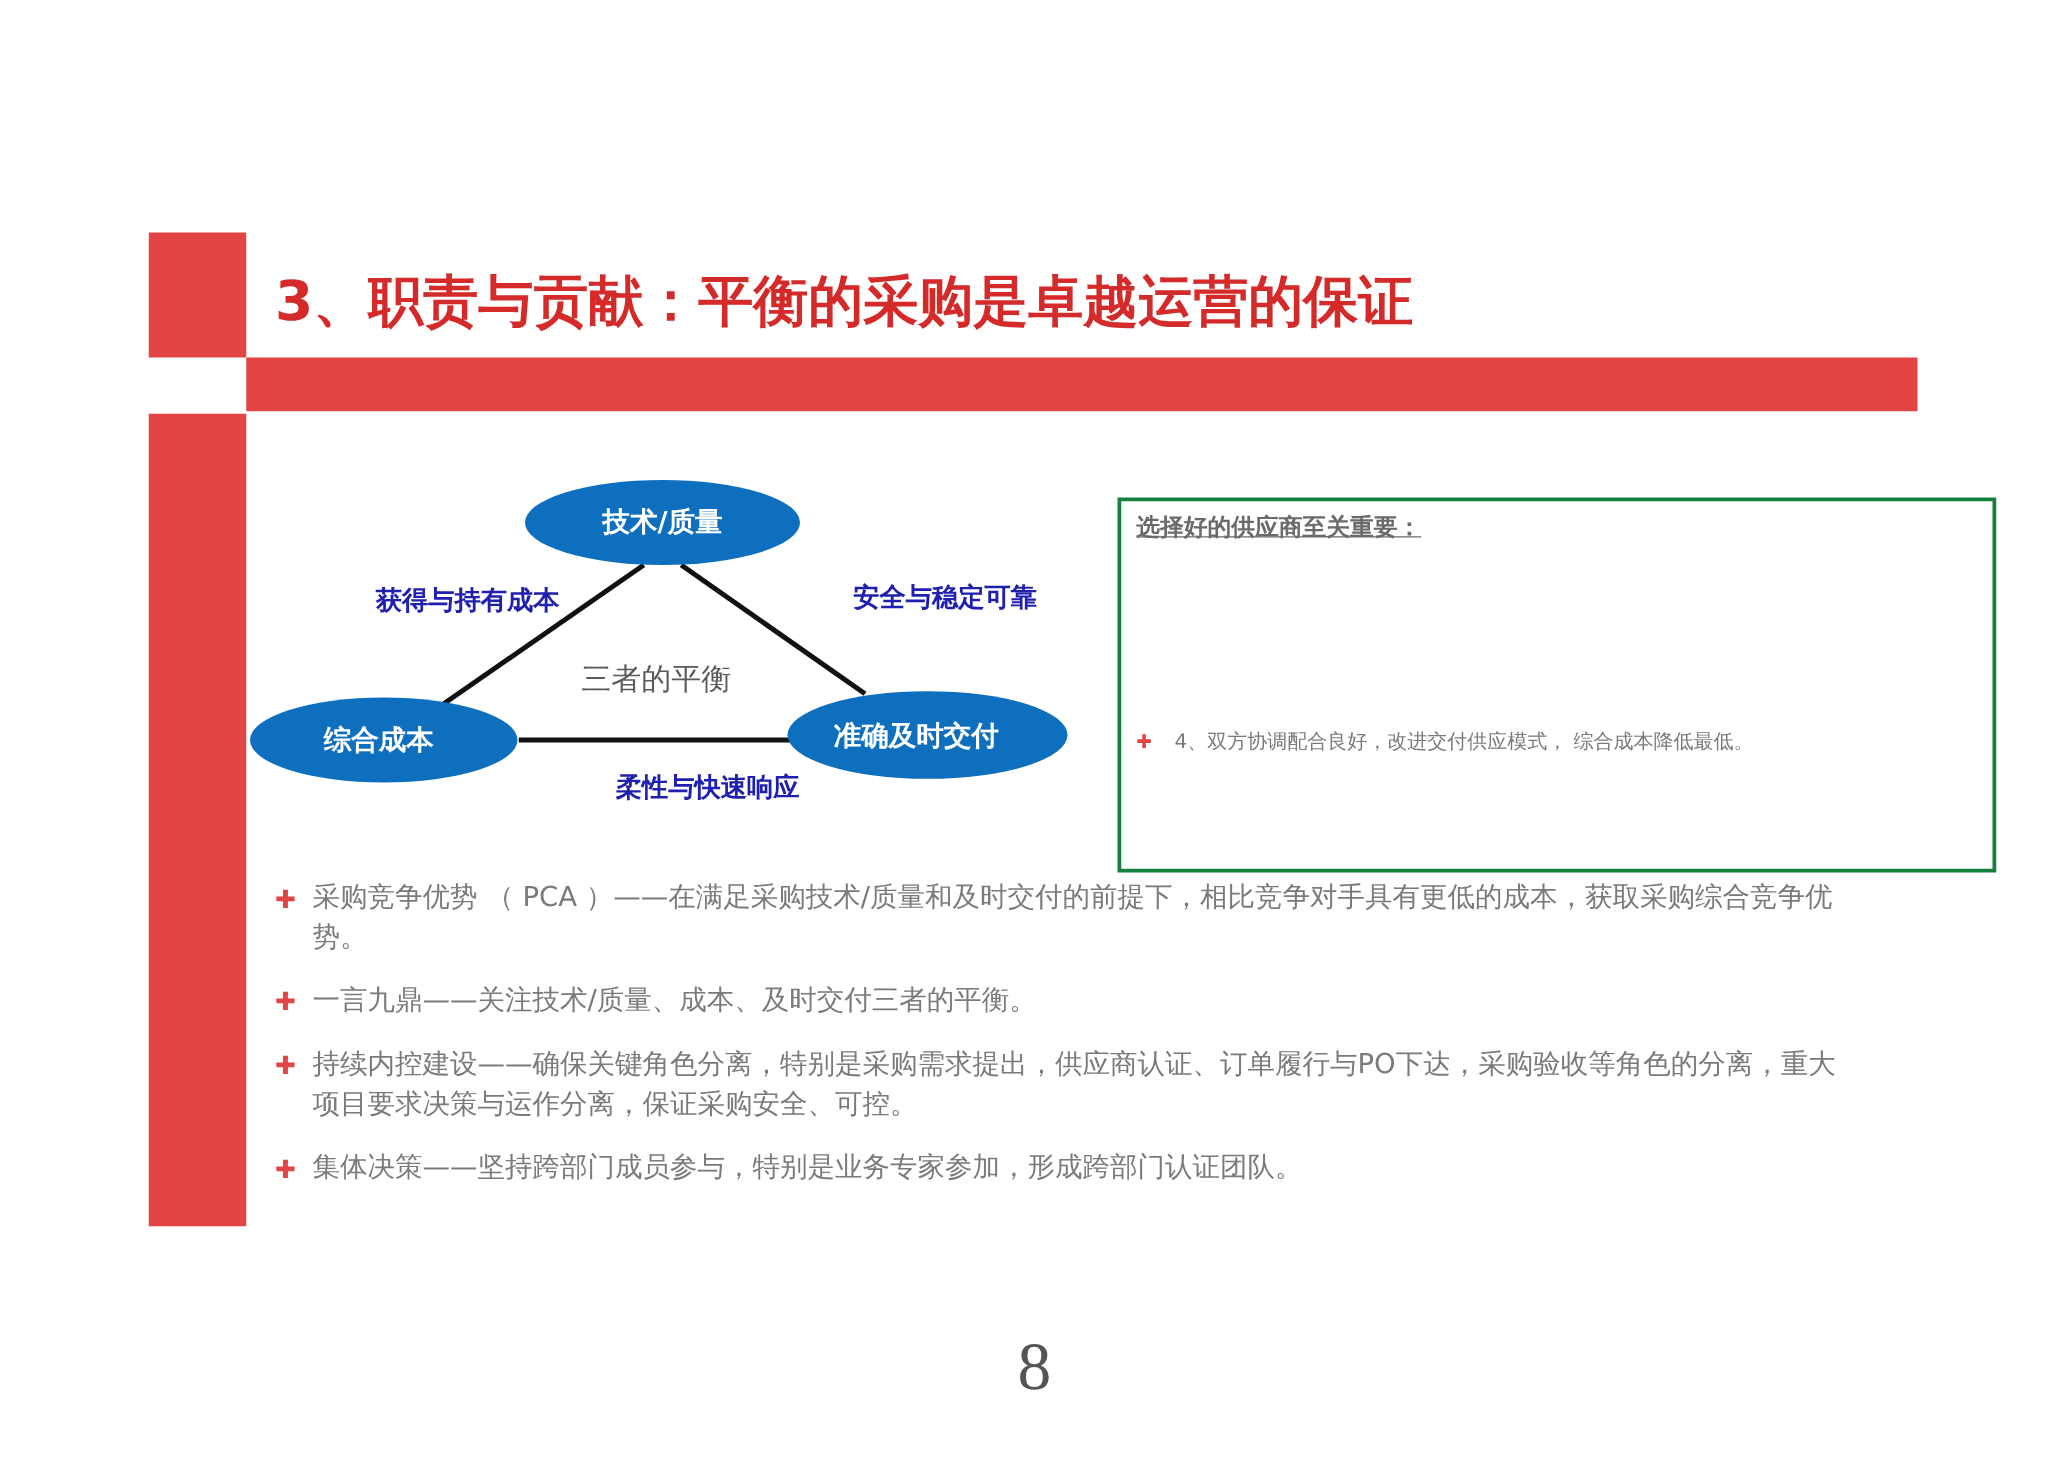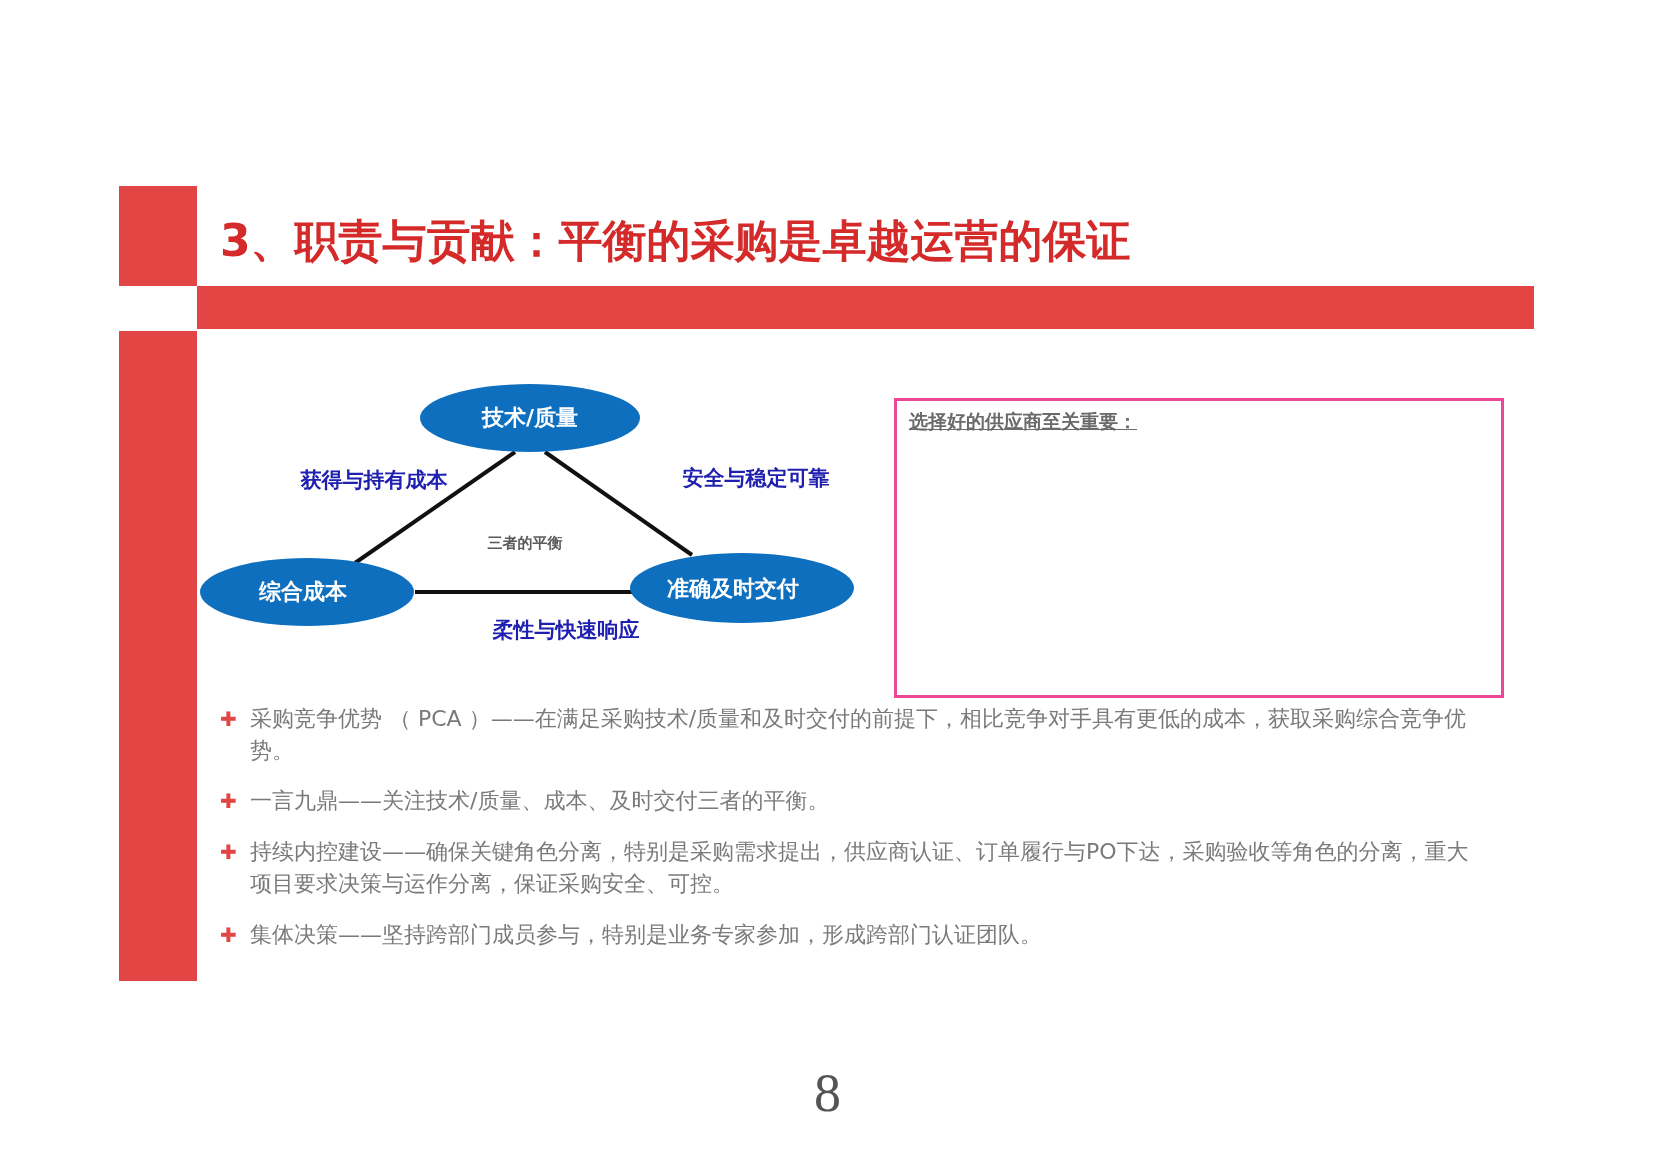--- a/index.html
+++ b/index.html
@@ -6,23 +6,23 @@
   body { width:1653px; height:1168px; position:relative; overflow:hidden;
          font-family:"DejaVu Sans","Liberation Sans",sans-serif; }
   .abs { position:absolute; }
   .red { background:#e34444; }
   #title { left:220px; top:212px; font-size:44px; font-weight:bold; color:#d42a2a;
            white-space:nowrap; letter-spacing:0px; }
   .node-label { position:absolute; color:#ffffff; font-size:22px; font-weight:bold;
                 text-align:center; white-space:nowrap; transform:translate(-50%,-50%); }
   .edge-label { position:absolute; color:#2020b0; font-size:21px; font-weight:bold;
                 white-space:nowrap; transform:translate(-50%,-50%);margin-left:36px; }
-  .center-label { position:absolute; color:#5a5a5a; font-size:15px; font-weight:bold;
+  .center-label { position:absolute; color:#5a5a5a; font-size:24px; font-weight:normal;
                   white-space:nowrap; transform:translate(-50%,-50%); }
-  #box { left:894px; top:398px; width:610px; height:300px; border:3px solid #ec4899;
+  #box { left:894px; top:398px; width:703px; height:300px; border:3px solid #15803d;
          box-sizing:border-box; background:#fff; }
   #box-title { position:absolute; left:12px; top:8px; font-size:19px; font-weight:bold;
                color:#6a6a6a; text-decoration:underline; white-space:nowrap; }
   .box-item { position:absolute; left:12px; font-size:16px; color:#7a7a7a; white-space:nowrap; }
   .box-item .plus { color:#e34444; font-weight:bold; margin-right:18px; font-size:15px; }
   .box-items-clip { position:absolute; left:0; top:0; width:604px; height:294px; overflow:hidden; }
   .bullet { position:absolute; left:220px; width:1270px; font-size:22px; color:#7a7a7a;
             line-height:32px; }
   .bullet .plus { position:absolute; left:0; top:0; color:#e34444; font-weight:bold; font-size:20px; }
   .bullet .txt { display:block; margin-left:30px; }
@@ -52,20 +52,23 @@
   <div class="node-label" style="left:533px;top:209px;">准确及时交付</div>
   <div class="edge-label" style="left:138px;top:100px;">获得与持有成本</div>
   <div class="edge-label" style="left:520px;top:98px;">安全与稳定可靠</div>
   <div class="edge-label" style="left:330px;top:250px;">柔性与快速响应</div>
   <div class="center-label" style="left:325px;top:163px;">三者的平衡</div>
 </div>
 
 <div id="box" class="abs">
   <div class="box-items-clip">
     <div id="box-title">选择好的供应商至关重要：</div>
+    <div class="box-item" style="top:182px;">
+      <span class="plus">✚</span><span>4、双方协调配合良好，改进交付供应模式，  综合成本降低最低。</span>
+    </div>
   </div>
 </div>
 
 <div class="bullet" style="top:703px;">
   <span class="plus">✚</span>
   <span class="txt">采购竞争优势 （ PCA ）——在满足采购技术/质量和及时交付的前提下，相比竞争对手具有更低的成本，获取采购综合竞争优势。</span>
 </div>
 <div class="bullet" style="top:785px;">
   <span class="plus">✚</span>
   <span class="txt">一言九鼎——关注技术/质量、成本、及时交付三者的平衡。</span>

